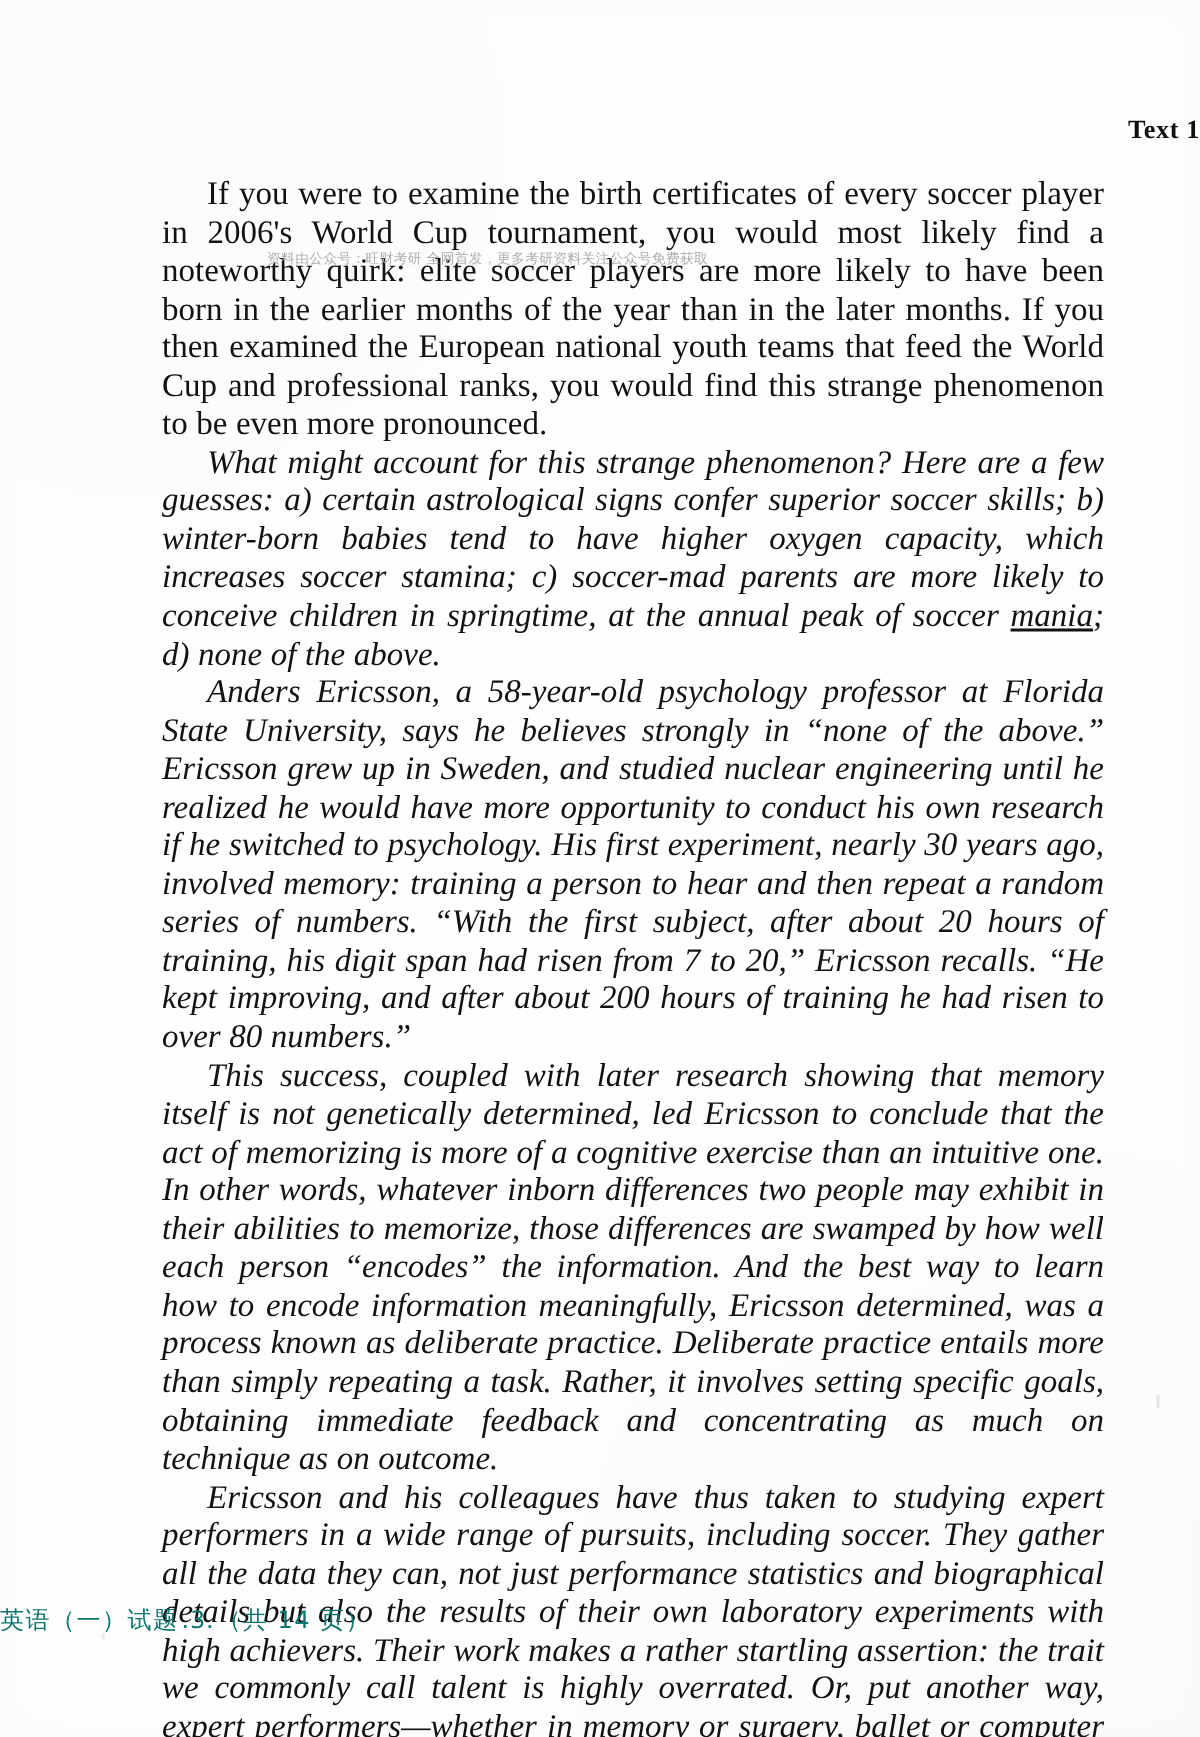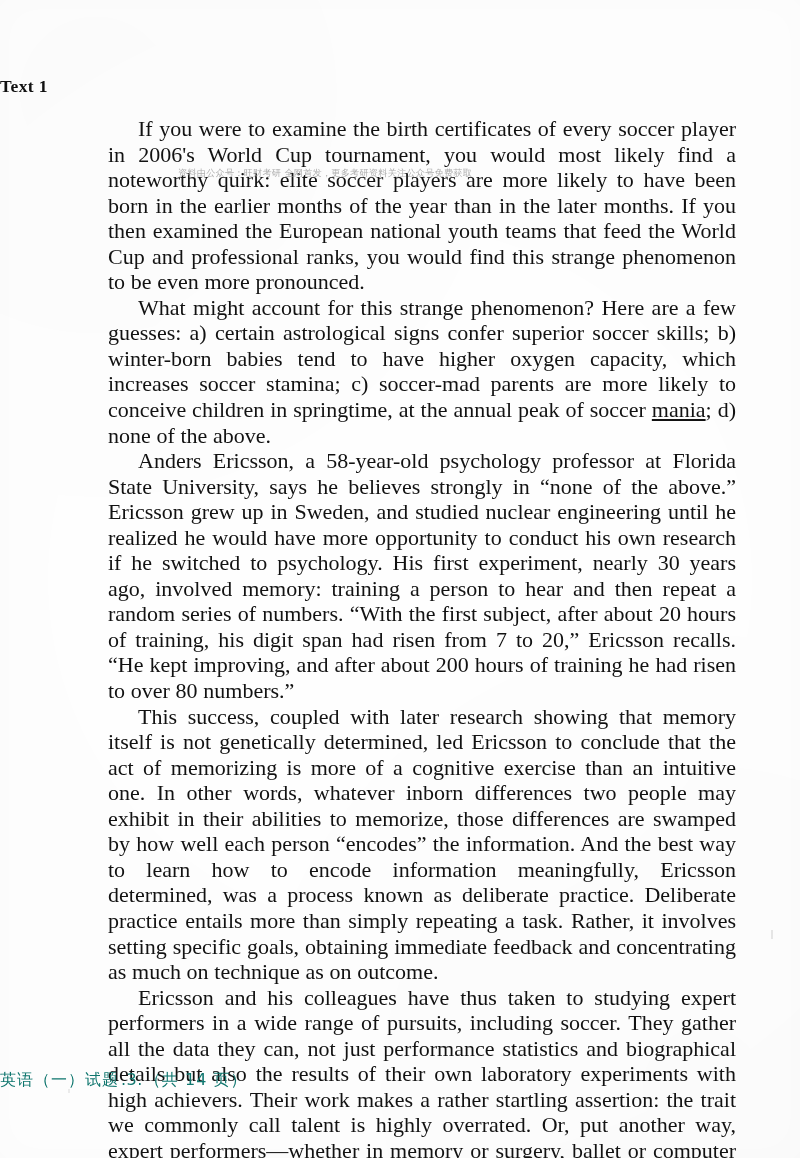--- a/index.html
+++ b/index.html
@@ -36,21 +36,21 @@
     background: #c9c9c9;
     pointer-events: none;
   }
 
   
   .heading {
     position: absolute;
     top: 76px;
     left: 0;
     width: 800px;
-    text-align: left;
+    text-align: right;
     font-weight: bold;
     font-size: 17.5px;
     letter-spacing: 0.4px;
     font-family: "Liberation Serif", "DejaVu Serif", serif;
   }
 
   
   .body-block {
     position: absolute;
     top: 116px;
@@ -63,21 +63,21 @@
     text-align: justify;
     text-justify: inter-word;
     text-indent: 30px;
     font-size: 22px;
     line-height: 25.55px;
     color: #121212;
     hyphens: none;
     word-spacing: 0.2px;
   }
 
-  .para + .para { margin-top: 0px; }
+  .para + .para { margin-top: 0px; font-style: italic; }
 
   .underlined {
     text-decoration: underline;
     text-underline-offset: 2px;
   }
 
   
   .watermark {
     position: absolute;
     top: 167px;

